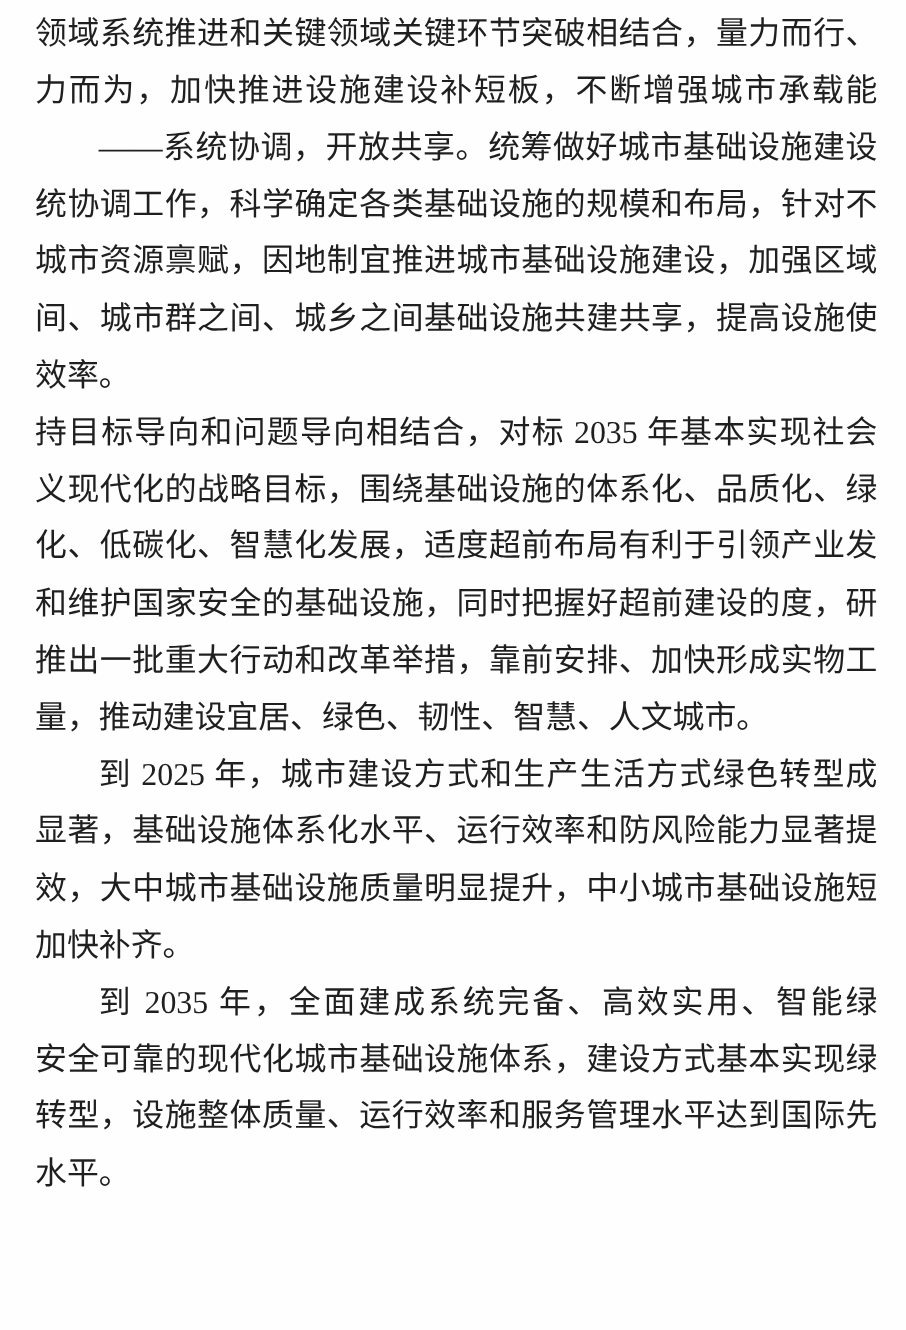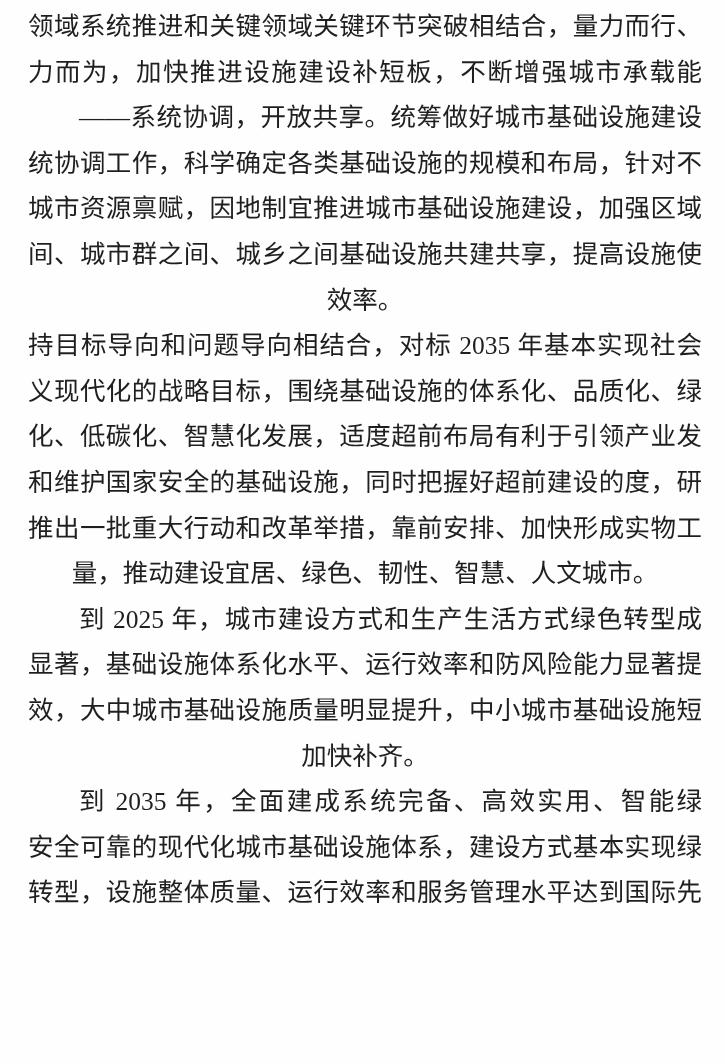--- a/index.html
+++ b/index.html
@@ -20,21 +20,20 @@
     left: 28px;
     top: 4px;
     width: 674px;
     color: #1f1f1f;
   }
   .line {
     font-size: 25.5px;
     height: 45.6px;
     line-height: 45.6px;
     overflow: hidden;
-    text-align: center;
   }
   .line.fill {
     text-align: justify;
     text-align-last: justify;
   }
   .line.indent {
     text-indent: 51px;
   }
   .seg-kai {
   }
@@ -60,14 +59,15 @@
       <div class="line fill"><span class="seg-body">和维护国家安全的基础设施，同时把握好超前建设的度，研究</span></div>
       <div class="line fill"><span class="seg-body">推出一批重大行动和改革举措，靠前安排、加快形成实物工作</span></div>
       <div class="line"><span class="seg-body">量，推动建设宜居、绿色、韧性、智慧、人文城市。</span></div>
       <div class="line indent fill"><span class="seg-body">到 2025 年，城市建设方式和生产生活方式绿色转型成效</span></div>
       <div class="line fill"><span class="seg-body">显著，基础设施体系化水平、运行效率和防风险能力显著提升，</span></div>
       <div class="line fill"><span class="seg-body">效，大中城市基础设施质量明显提升，中小城市基础设施短板</span></div>
       <div class="line"><span class="seg-body">加快补齐。</span></div>
       <div class="line indent fill"><span class="seg-body">到 2035 年，全面建成系统完备、高效实用、智能绿色、</span></div>
       <div class="line fill"><span class="seg-body">安全可靠的现代化城市基础设施体系，建设方式基本实现绿色</span></div>
       <div class="line fill"><span class="seg-body">转型，设施整体质量、运行效率和服务管理水平达到国际先进</span></div>
+      <div class="line"><span class="seg-body">水平。</span></div>
     </div>
 </div>
 
 </body></html>

